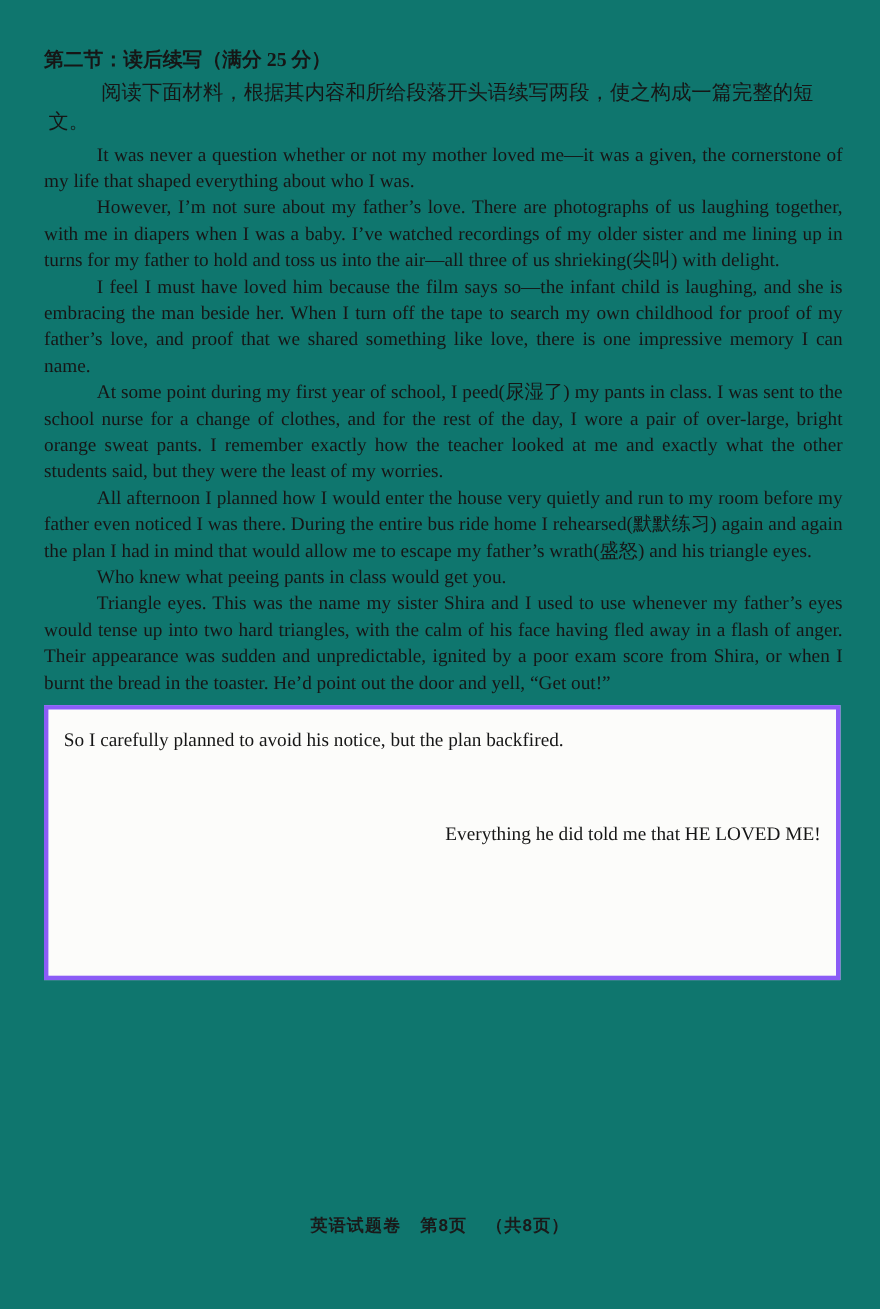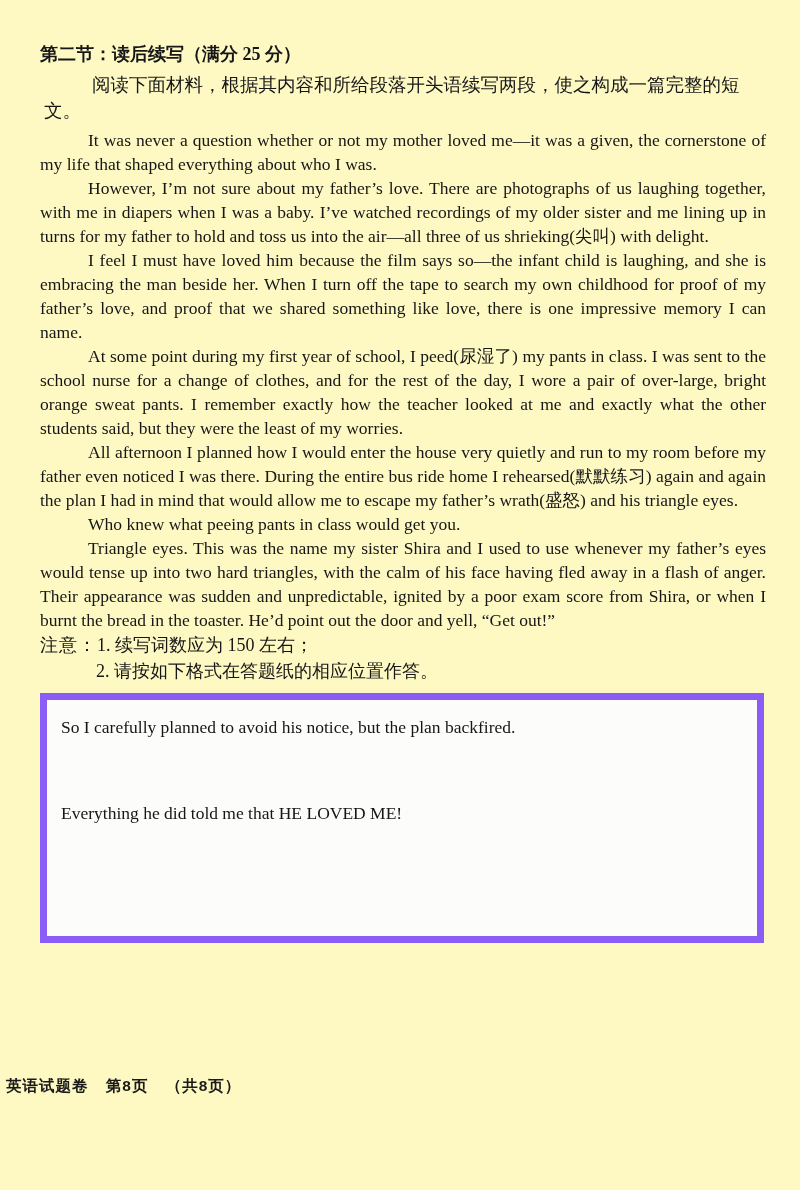--- a/index.html
+++ b/index.html
@@ -1,44 +1,44 @@
 <!DOCTYPE html>
 <html><head>
 <meta charset="utf-8">
 <style>
   html,body{margin:0;padding:0;background:#ffffff;}
   .page{
     width:800px;height:1190px;position:relative;box-sizing:border-box;
-    background:#fef9c3;color:#161616;
+    background:#0f766e;color:#161616;
     font-family:"Liberation Serif","DejaVu Serif",serif;
     padding:42px 34px 0 40px;overflow:hidden;
   }
   .section-heading{
     font-size:18px;font-weight:bold;line-height:25px;margin:0 0 5px 0;
     font-family:"Liberation Serif","DejaVu Serif",serif;
   }
   .instruction{
     font-size:18.5px;line-height:26px;margin:4px;text-indent:48px;
   }
   .passage p{
     font-size:17.5px;line-height:24px;margin:0;
     text-align:justify;text-indent:48px;
   }
   .notes{font-size:18px;line-height:26px;margin:0;}
   .note-line{margin:0;}
   .note-line .note-label{letter-spacing:1px;}
   .note-second{margin-left:56px;}
   .answer-box{
     margin-top:9px;width:724px;height:250px;box-sizing:border-box;
-    border:7px solid #8b5cf6;padding:15px 14px;background:#fcfcfa;
+    border:4px solid #8b5cf6;padding:15px 14px;background:#fcfcfa;
   }
   .answer-box p{margin:0;font-size:17.5px;line-height:24px;}
-  .prompt-2{margin-top:62px !important;}
+  .prompt-2{margin-top:62px !important;text-align:right;}
   .footer{
-    position:absolute;left:0;top:1076px;width:800px;
+    position:absolute;left:0;top:1104px;width:800px;text-align:center;
     font-family:"Liberation Sans","DejaVu Sans",sans-serif;
     font-weight:bold;font-size:15.5px;color:#1a1a1a;letter-spacing:1px;
   }
   .footer span{margin:0 6px;}
 </style>
 </head>
 <body>
 
 <div class="page">
 
@@ -49,28 +49,20 @@
   <div class="passage">
     <p>It was never a question whether or not my mother loved me—it was a given, the cornerstone of my life that shaped everything about who I was.</p>
     <p>However, I’m not sure about my father’s love. There are photographs of us laughing together, with me in diapers when I was a baby. I’ve watched recordings of my older sister and me lining up in turns for my father to hold and toss us into the air—all three of us shrieking(尖叫) with delight.</p>
     <p>I feel I must have loved him because the film says so—the infant child is laughing, and she is embracing the man beside her. When I turn off the tape to search my own childhood for proof of my father’s love, and proof that we shared something like love, there is one impressive memory I can name.</p>
     <p>At some point during my first year of school, I peed(尿湿了) my pants in class. I was sent to the school nurse for a change of clothes, and for the rest of the day, I wore a pair of over-large, bright orange sweat pants. I remember exactly how the teacher looked at me and exactly what the other students said, but they were the least of my worries.</p>
     <p>All afternoon I planned how I would enter the house very quietly and run to my room before my father even noticed I was there. During the entire bus ride home I rehearsed(默默练习) again and again the plan I had in mind that would allow me to escape my father’s wrath(盛怒) and his triangle eyes.</p>
     <p>Who knew what peeing pants in class would get you.</p>
     <p>Triangle eyes. This was the name my sister Shira and I used to use whenever my father’s eyes would tense up into two hard triangles, with the calm of his face having fled away in a flash of anger. Their appearance was sudden and unpredictable, ignited by a poor exam score from Shira, or when I burnt the bread in the toaster. He’d point out the door and yell, “Get out!”</p>
   </div>
 
-  <div class="notes">
-    <div class="note-line">
-      <span class="note-label">注意：</span><span>1. 续写词数应为 150 左右；</span>
-    </div>
-    <div class="note-line note-second">
-      <span>2. 请按如下格式在答题纸的相应位置作答。</span>
-    </div>
-  </div>
 
   <div class="answer-box">
     <p class="prompt-1">So I carefully planned to avoid his notice, but the plan backfired.</p>
     <p class="prompt-2">Everything he did told me that HE LOVED ME!</p>
   </div>
 
   <div class="footer">
     <span>英语试题卷</span>
     <span>第8页</span>
     <span>（共8页）</span>

